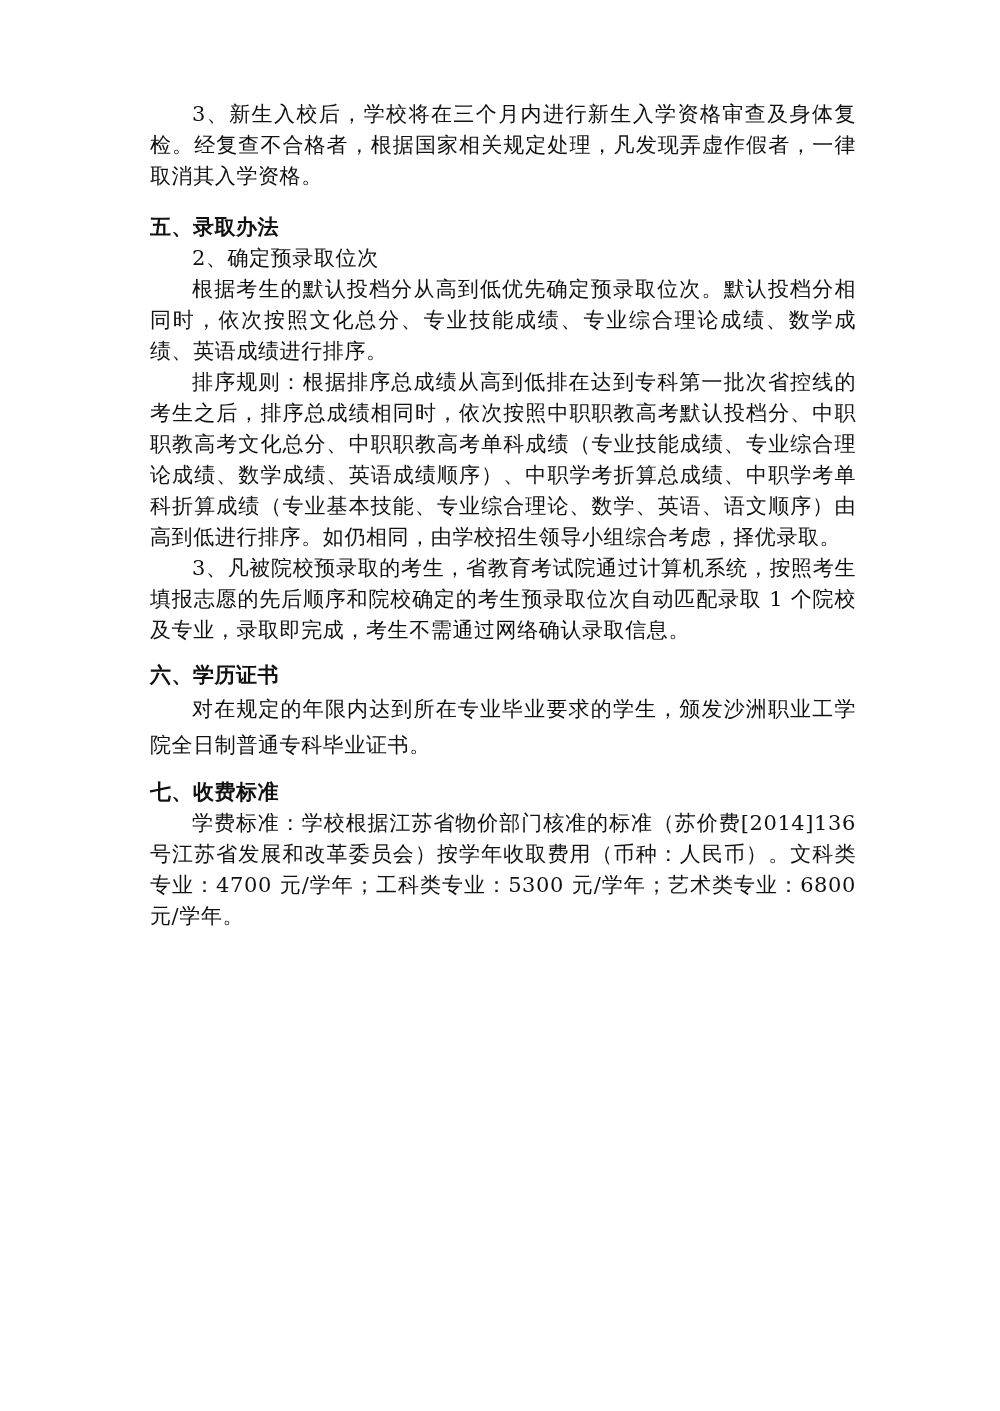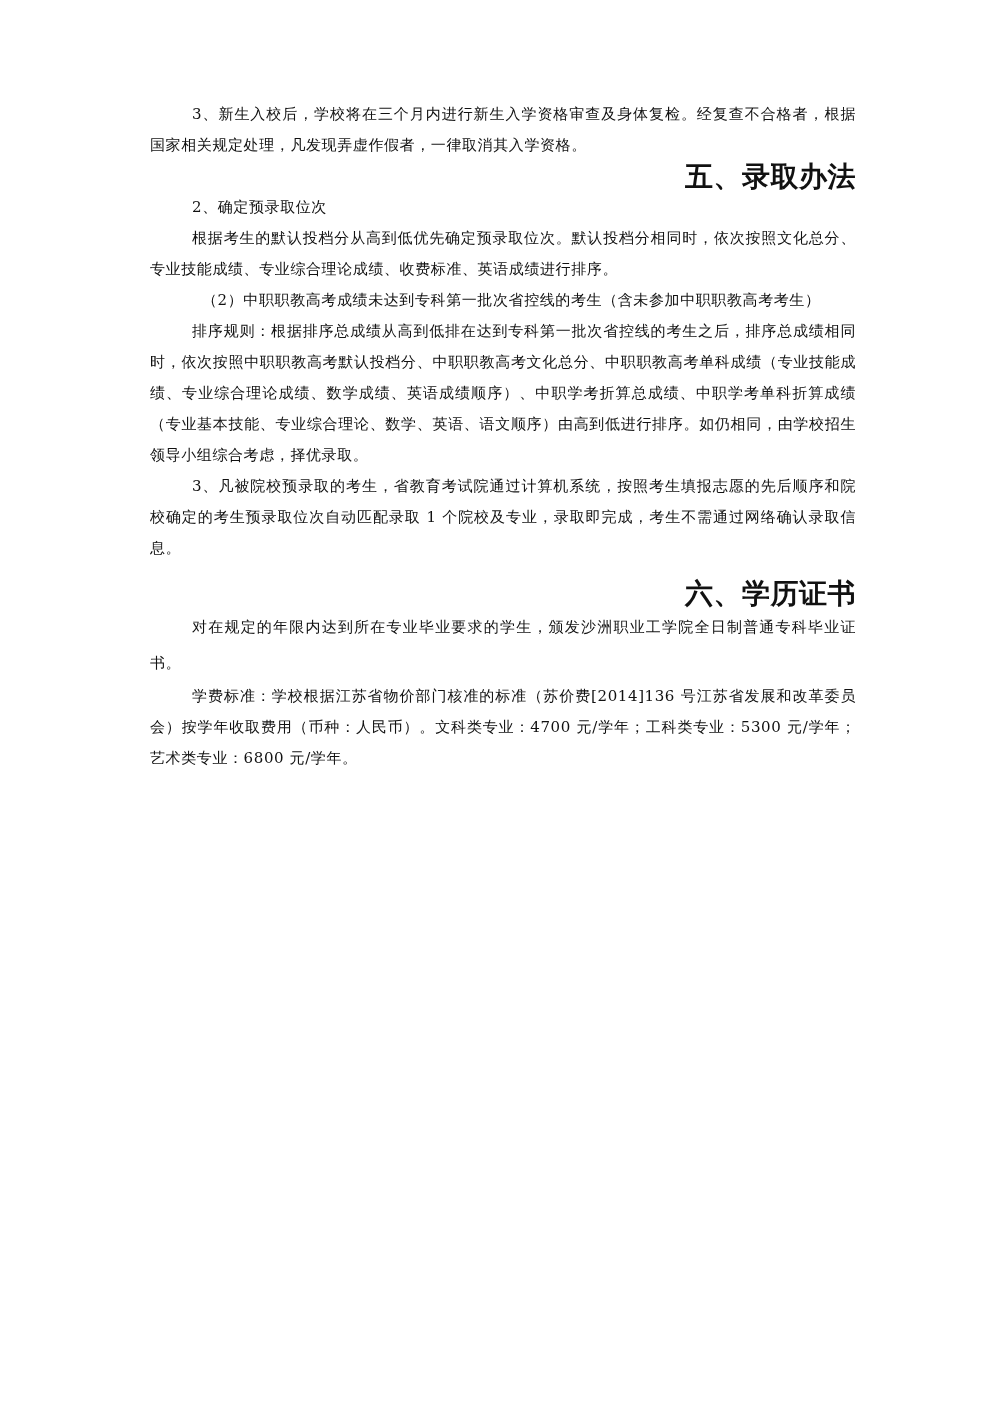--- a/index.html
+++ b/index.html
@@ -15,59 +15,58 @@
       font-family: "DejaVu Serif", "Liberation Serif", serif;
       color: #111111;
     }
     .page {
       position: absolute;
       left: 150px;
       top: 99px;
       width: 706px;
     }
     .para {
-      font-size: 15px;
+      font-size: 21px;
       line-height: 31px;
       margin: 0;
       text-align: justify;
       text-indent: 42px;
       letter-spacing: 0.6px;
       font-family: "DejaVu Serif", "Liberation Serif", serif;
     }
     .para.sub {
       text-indent: 52px;
     }
     .heading {
       font-family: "DejaVu Sans", "Liberation Sans", sans-serif;
       font-weight: bold;
-      font-size: 28px;
+      font-size: 21px;
       line-height: 31px;
-      margin: 0 0 0 0;
+      margin: 20px 0 0 0;
       letter-spacing: 0.5px;
-      text-align: right;
     }
     .heading.gap {
       margin-top: 14px;
     }
     .para.cert {
       line-height: 36px;
     }
   </style>
 </head>
 <body>
 
 <div class="page">
 
   <p class="para">3、新生入校后，学校将在三个月内进行新生入学资格审查及身体复检。经复查不合格者，根据国家相关规定处理，凡发现弄虚作假者，一律取消其入学资格。</p>
 
   <h2 class="heading">五、录取办法</h2>
   <p class="para">2、确定预录取位次</p>
-  <p class="para">根据考生的默认投档分从高到低优先确定预录取位次。默认投档分相同时，依次按照文化总分、专业技能成绩、专业综合理论成绩、收费标准、英语成绩进行排序。</p>
-  <p class="para sub">（2）中职职教高考成绩未达到专科第一批次省控线的考生（含未参加中职职教高考考生）</p>
+  <p class="para">根据考生的默认投档分从高到低优先确定预录取位次。默认投档分相同时，依次按照文化总分、专业技能成绩、专业综合理论成绩、数学成绩、英语成绩进行排序。</p>
   <p class="para">排序规则：根据排序总成绩从高到低排在达到专科第一批次省控线的考生之后，排序总成绩相同时，依次按照中职职教高考默认投档分、中职职教高考文化总分、中职职教高考单科成绩（专业技能成绩、专业综合理论成绩、数学成绩、英语成绩顺序）、中职学考折算总成绩、中职学考单科折算成绩（专业基本技能、专业综合理论、数学、英语、语文顺序）由高到低进行排序。如仍相同，由学校招生领导小组综合考虑，择优录取。</p>
   <p class="para">3、凡被院校预录取的考生，省教育考试院通过计算机系统，按照考生填报志愿的先后顺序和院校确定的考生预录取位次自动匹配录取 1 个院校及专业，录取即完成，考生不需通过网络确认录取信息。</p>
 
   <h2 class="heading gap">六、学历证书</h2>
   <p class="para cert">对在规定的年限内达到所在专业毕业要求的学生，颁发沙洲职业工学院全日制普通专科毕业证书。</p>
 
+  <h2 class="heading gap">七、收费标准</h2>
   <p class="para">学费标准：学校根据江苏省物价部门核准的标准（苏价费[2014]136 号江苏省发展和改革委员会）按学年收取费用（币种：人民币）。文科类专业：4700 元/学年；工科类专业：5300 元/学年；艺术类专业：6800 元/学年。</p>
 
 </div>
 
 </body></html>

